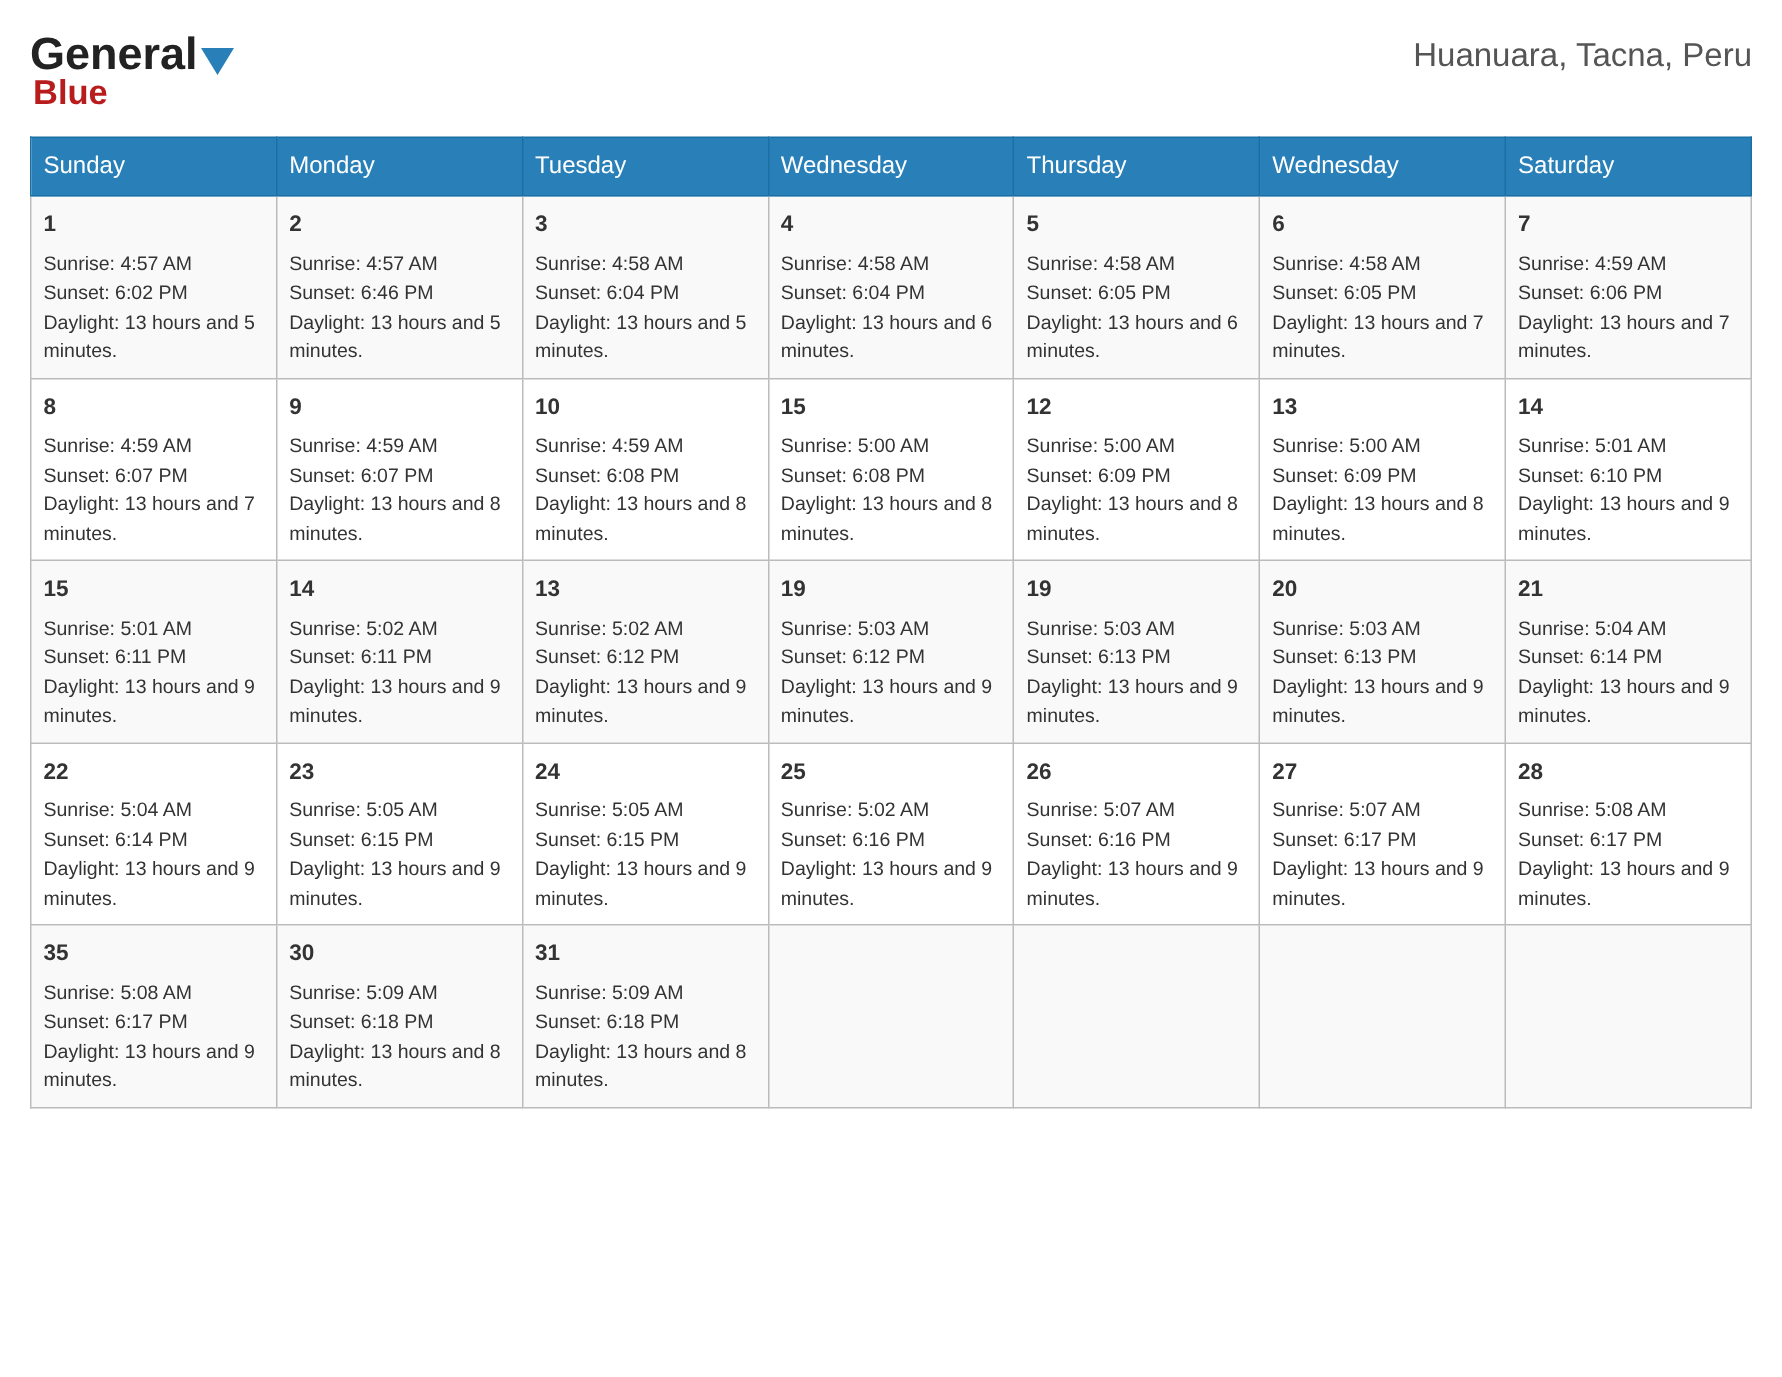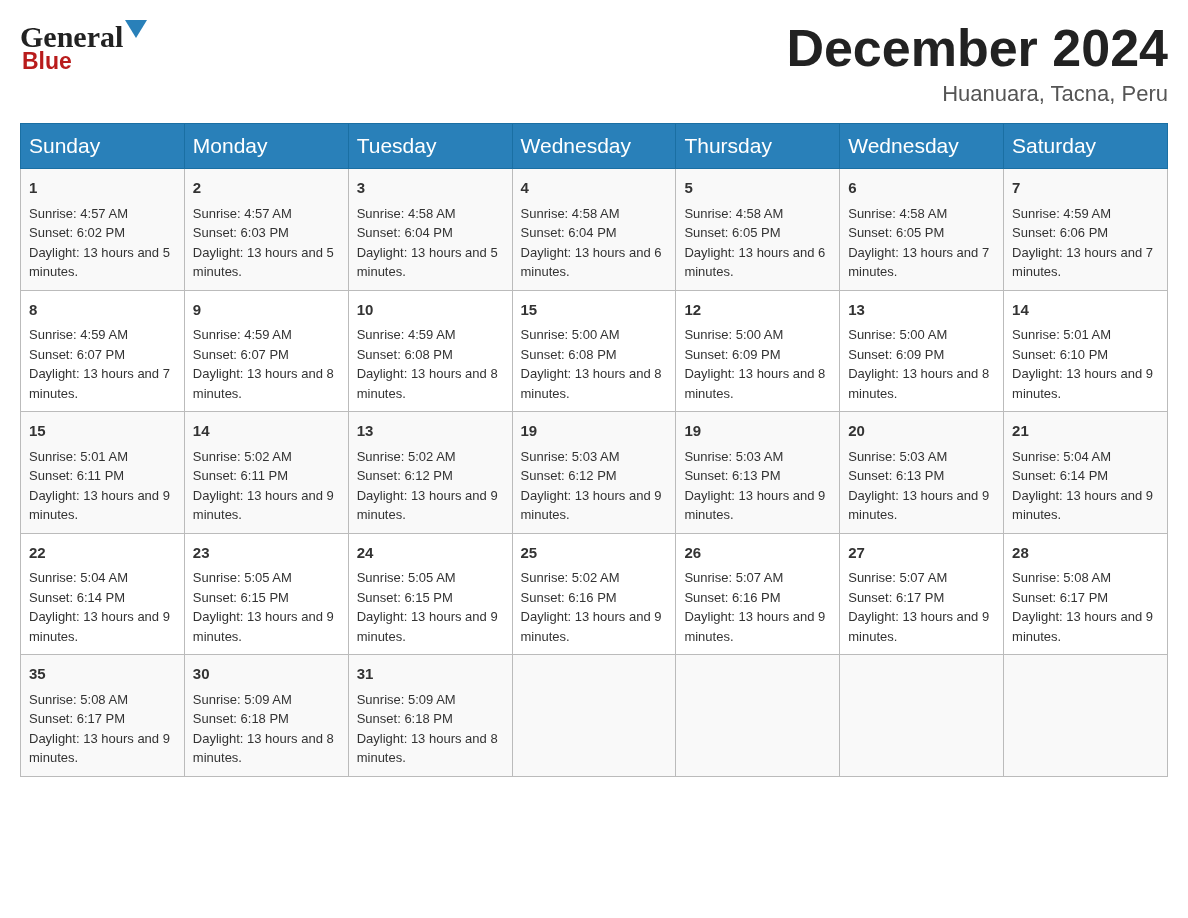--- a/index.html
+++ b/index.html
@@ -38,21 +38,21 @@
     }
     table {
       width: 100%;
       border-collapse: collapse;
       table-layout: fixed;
     }
     thead th {
       background-color: #2980b9;
       color: #fff;
       padding: 10px 8px;
-      font-size: 21px;
+      font-size: 16px;
       font-weight: normal;
       text-align: left;
       border: 1px solid #1a6fa3;
     }
     tbody td {
       border: 1px solid #bbb;
       vertical-align: top;
       padding: 8px;
       height: 110px;
       font-size: 13px;
@@ -76,50 +76,49 @@
     }
     tbody td.empty-cell {
       background-color: #f9f9f9;
     }
   </style>
 </head>
 <body>
 
 <div class="header">
   <div class="logo">
-    <div style="display:flex; align-items:flex-start;font-family:Liberation Serif, serif;">
+    <div style="display:flex; align-items:flex-end;">
       <span style="font-size:30px; font-weight:bold; color:#222;">General</span>
       <svg width="22" height="22" viewBox="0 0 22 22" style="margin-left:2px; margin-top:0px;">
         <polygon points="0,0 22,0 11,18" fill="#2980b9"></polygon>
       </svg>
     </div>
     <span style="font-size:23px; font-weight:bold; color:#b91c1c; margin-top:-6px; margin-left:2px;">Blue</span>
   </div>
   <div class="title-section">
-    <div class="calendar-title">December 2024</div>
     <div class="calendar-subtitle">Huanuara, Tacna, Peru</div>
   </div>
 </div>
 
 <table>
   <thead>
     <tr>
     <th>Sunday</th>
         <th>Monday</th>
         <th>Tuesday</th>
         <th>Wednesday</th>
         <th>Thursday</th>
         <th>Wednesday</th>
         <th>Saturday</th>
       </tr>
   </thead>
   <tbody id="calendar-body">
   <tr>
         <td><span class="day-num">1</span><span>Sunrise: 4:57 AM</span><br><span>Sunset: 6:02 PM</span><br><span>Daylight: 13 hours and 5 minutes.</span></td>
-        <td><span class="day-num">2</span><span>Sunrise: 4:57 AM</span><br><span>Sunset: 6:03 PM</span><br><span>Daylight: 13 hours and 5 minutes.</span></td>
+        <td><span class="day-num">2</span><span>Sunrise: 4:57 AM</span><br><span>Sunset: 6:46 PM</span><br><span>Daylight: 13 hours and 5 minutes.</span></td>
         <td><span class="day-num">3</span><span>Sunrise: 4:58 AM</span><br><span>Sunset: 6:04 PM</span><br><span>Daylight: 13 hours and 5 minutes.</span></td>
         <td><span class="day-num">4</span><span>Sunrise: 4:58 AM</span><br><span>Sunset: 6:04 PM</span><br><span>Daylight: 13 hours and 6 minutes.</span></td>
         <td><span class="day-num">5</span><span>Sunrise: 4:58 AM</span><br><span>Sunset: 6:05 PM</span><br><span>Daylight: 13 hours and 6 minutes.</span></td>
         <td><span class="day-num">6</span><span>Sunrise: 4:58 AM</span><br><span>Sunset: 6:05 PM</span><br><span>Daylight: 13 hours and 7 minutes.</span></td>
         <td><span class="day-num">7</span><span>Sunrise: 4:59 AM</span><br><span>Sunset: 6:06 PM</span><br><span>Daylight: 13 hours and 7 minutes.</span></td>
       </tr>
       <tr>
         <td><span class="day-num">8</span><span>Sunrise: 4:59 AM</span><br><span>Sunset: 6:07 PM</span><br><span>Daylight: 13 hours and 7 minutes.</span></td>
         <td><span class="day-num">9</span><span>Sunrise: 4:59 AM</span><br><span>Sunset: 6:07 PM</span><br><span>Daylight: 13 hours and 8 minutes.</span></td>
         <td><span class="day-num">10</span><span>Sunrise: 4:59 AM</span><br><span>Sunset: 6:08 PM</span><br><span>Daylight: 13 hours and 8 minutes.</span></td>

